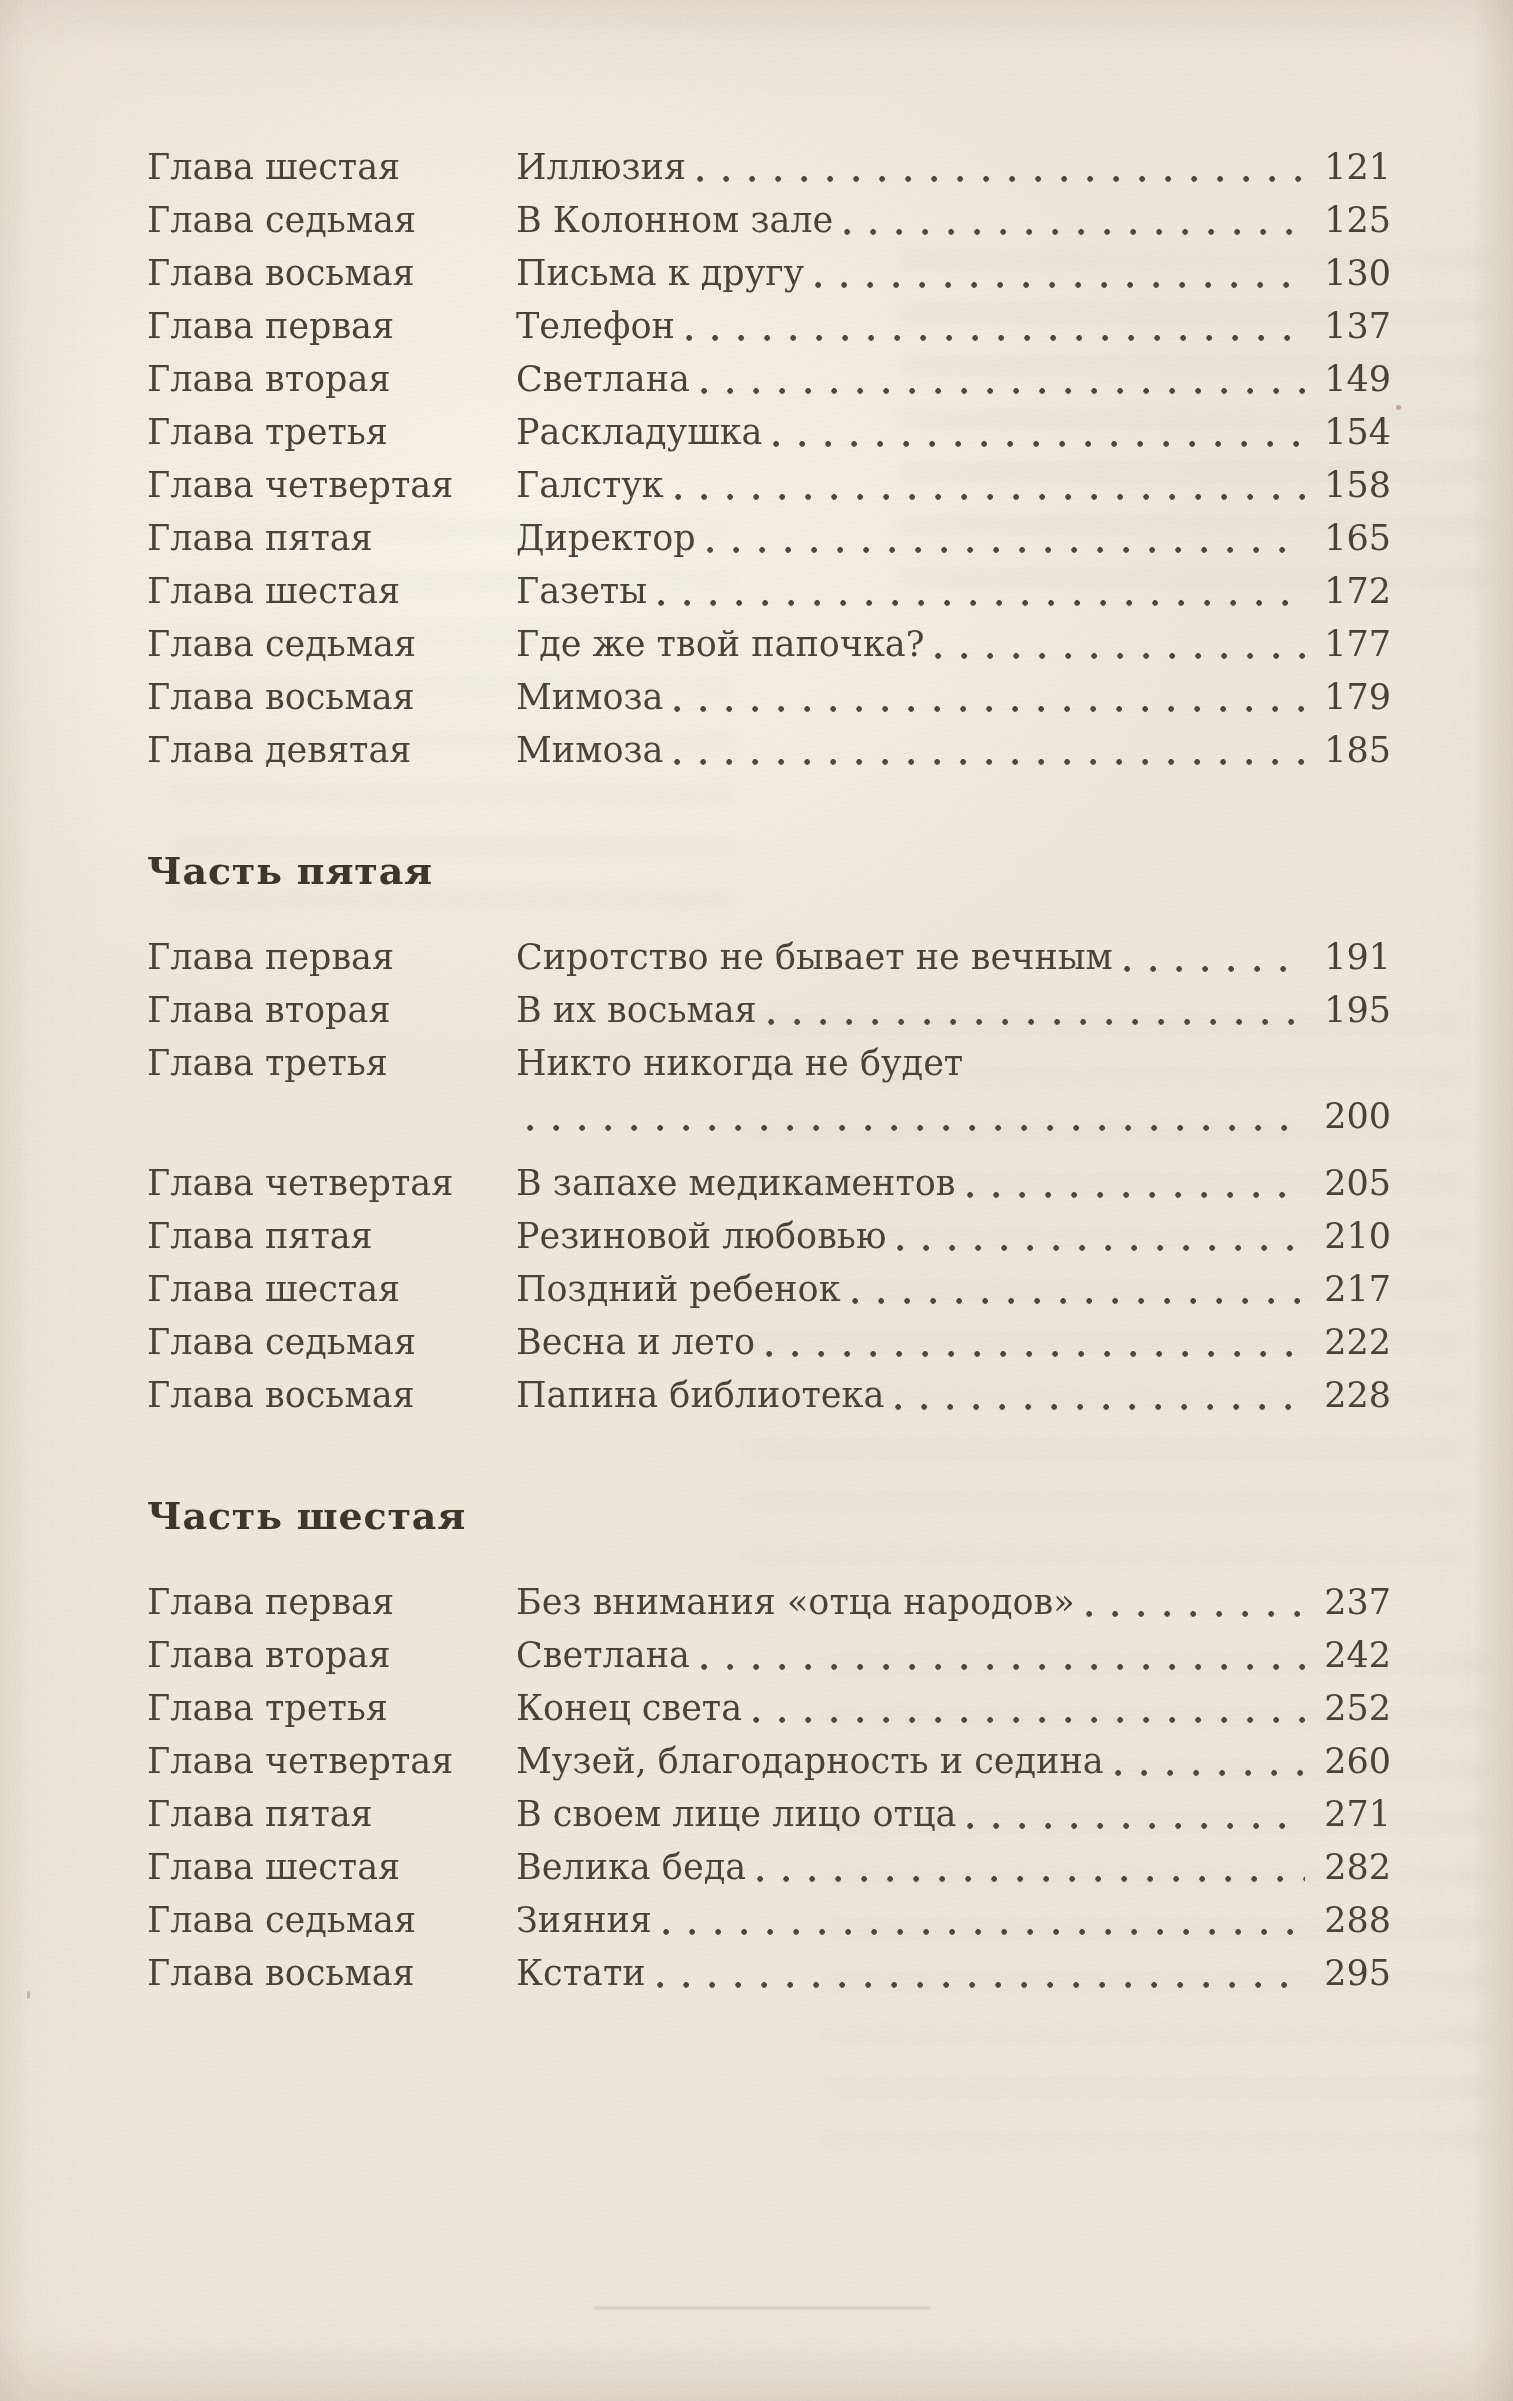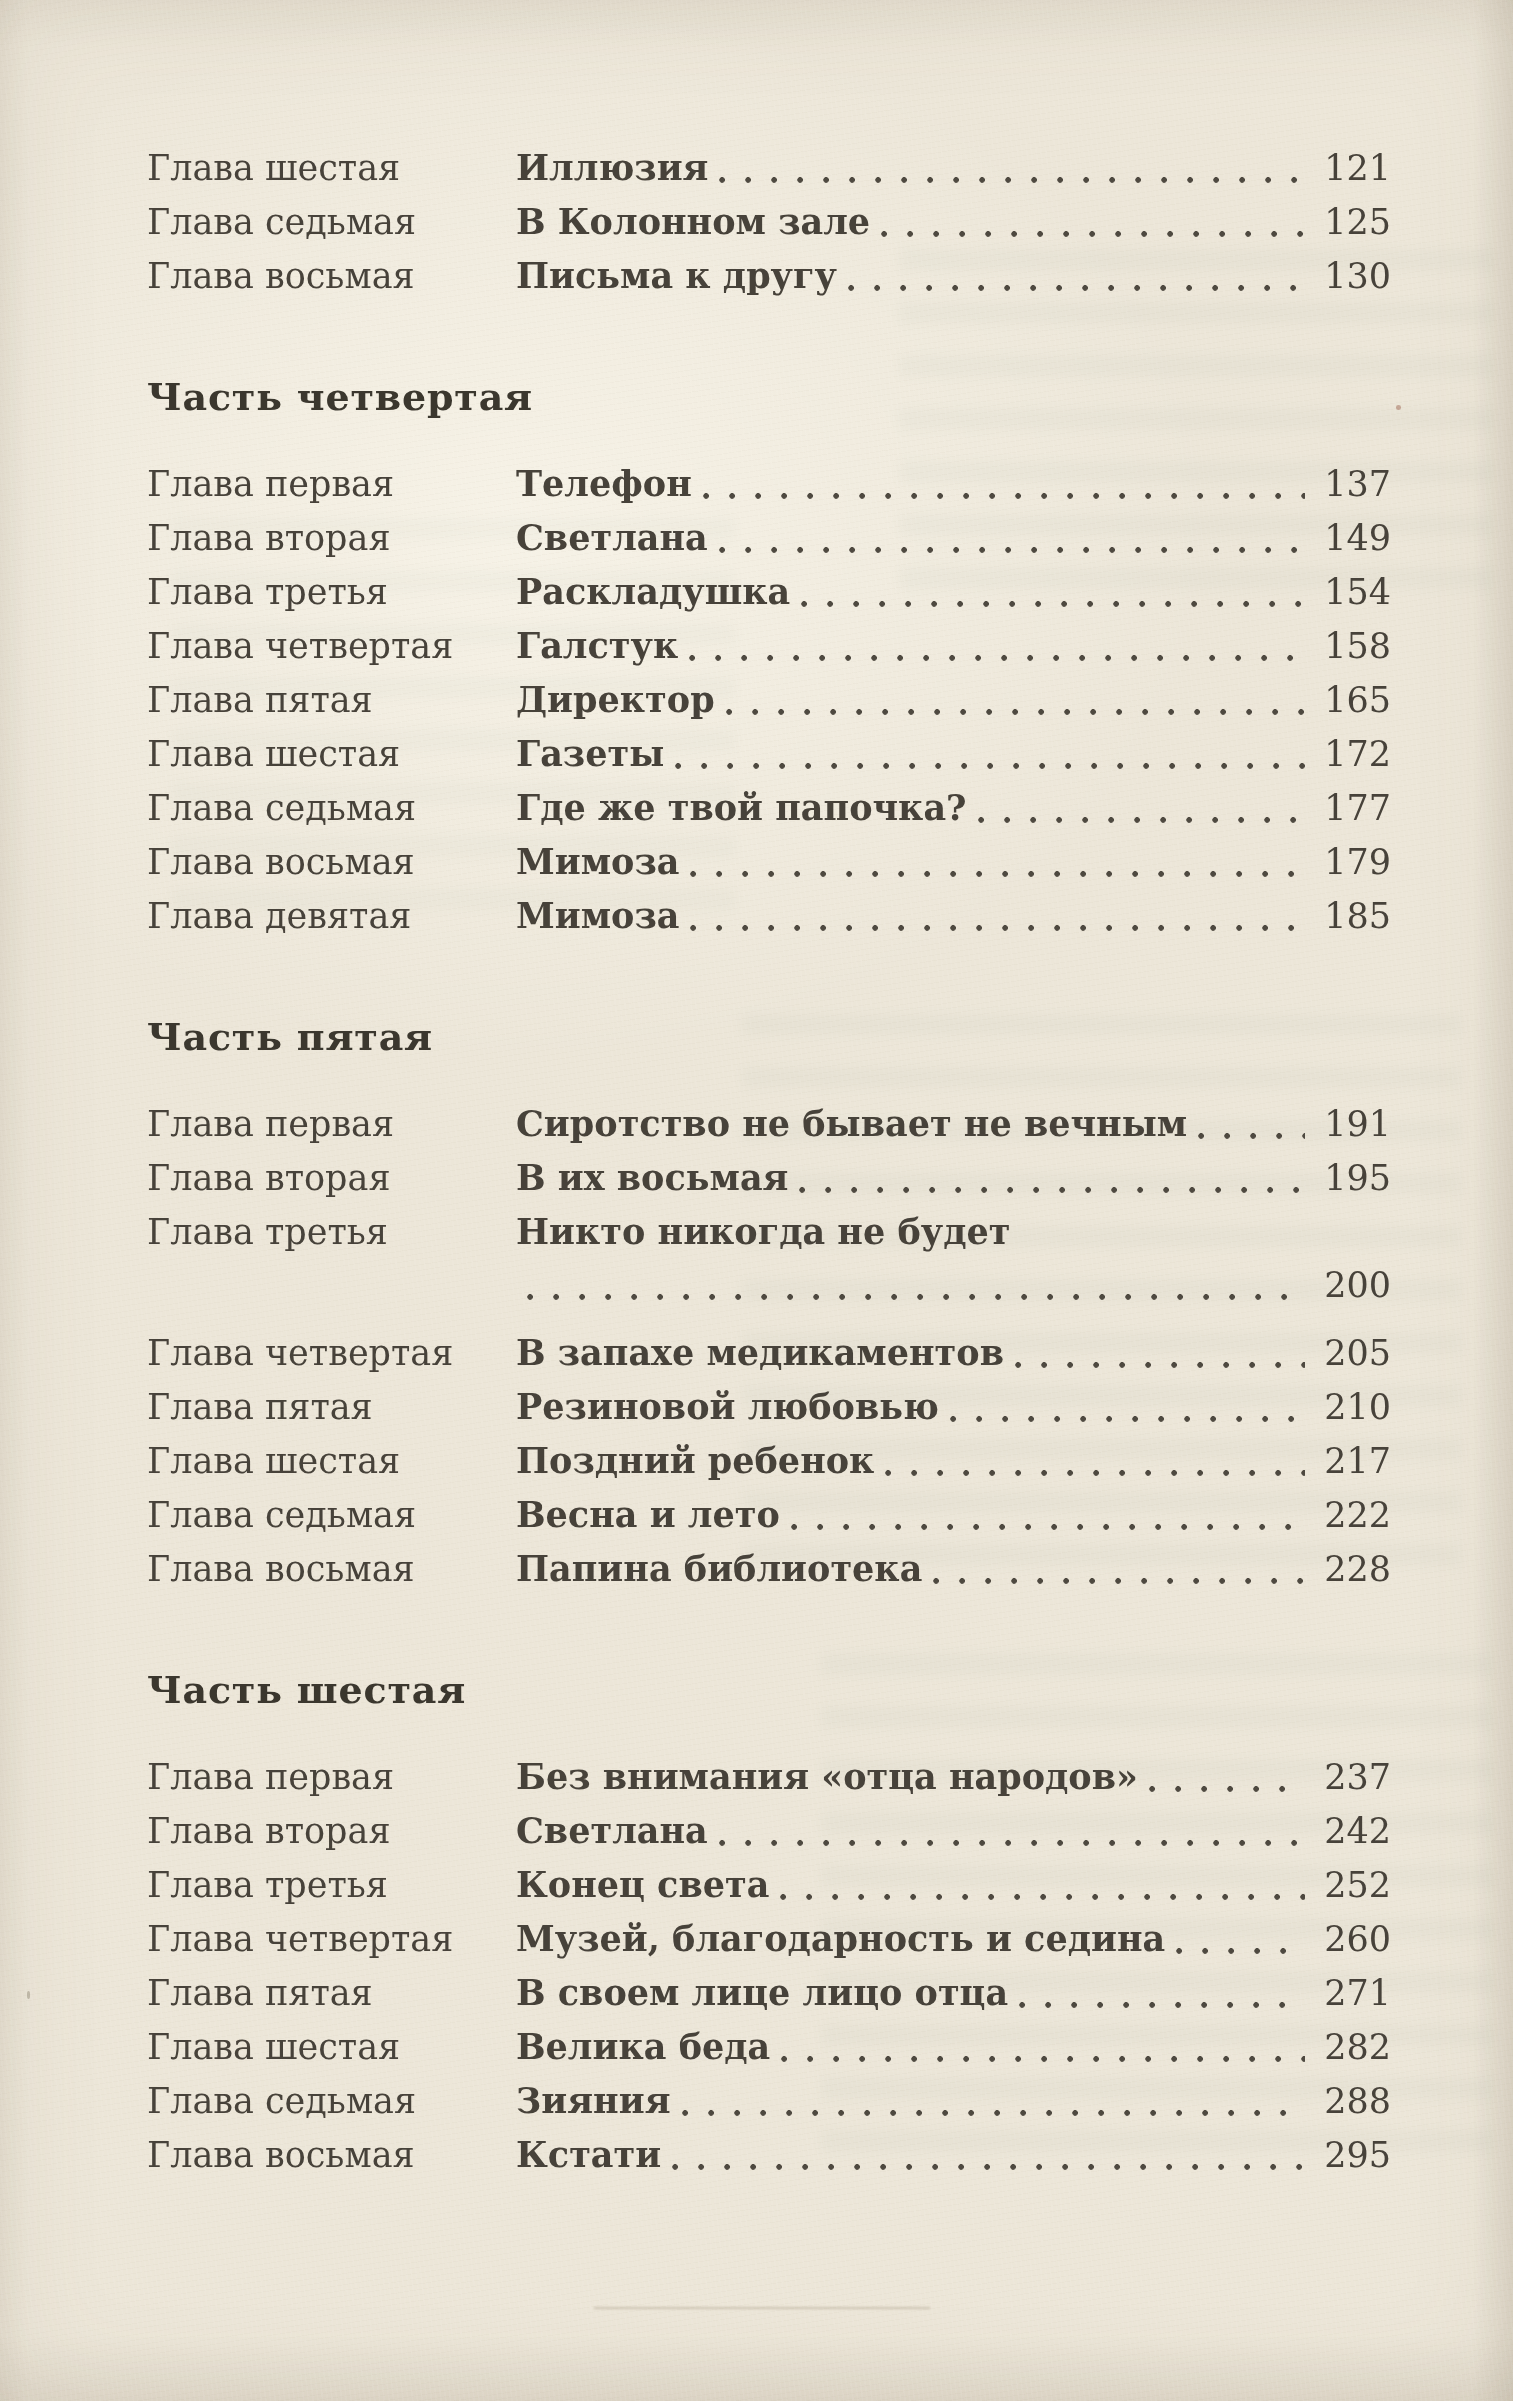--- a/index.html
+++ b/index.html
@@ -46,21 +46,21 @@
   }
   .part-heading {
     font-weight: 700; font-size: 38px; line-height: 53px;
     color: #3b372e; letter-spacing: 0.8px;
     margin: 67px 0 34px 0;
   }
   .row { display: flex; align-items: baseline; }
   .row.gap-above { margin-top: 14px; }
   .col-label { flex: 0 0 369px; white-space: nowrap; }
   .col-title { flex: 1 1 auto; display: flex; align-items: baseline; min-width: 0; }
-  .title { white-space: nowrap; font-weight: bold; }
+  .title { white-space: nowrap; }
   .leader {
     flex: 1 1 auto; align-self: flex-end;
     height: 7.8px; margin: 0 6.3px 11.7px 11px;
     background-image: radial-gradient(circle at 3.1px 3.9px, #4e4940 2.5px, rgba(78,73,64,0) 3.1px);
     background-size: 26px 7.8px; background-repeat: repeat-x;
   }
   .pagenum { white-space: nowrap; margin-left: 13px; }
 </style>
 </head>
 <body>
@@ -97,21 +97,20 @@
     </div>
     <div class="row">
       <div class="col-label">Глава восьмая</div>
       <div class="col-title">
         <span class="title">Письма к другу</span>
         <span class="leader"></span>
         <span class="pagenum">130</span>
       </div>
     </div>
 
-    <div class="part-heading">Часть четвертая</div>
 
     <div class="row">
       <div class="col-label">Глава первая</div>
       <div class="col-title">
         <span class="title">Телефон</span>
         <span class="leader"></span>
         <span class="pagenum">137</span>
       </div>
     </div>
     <div class="row">

